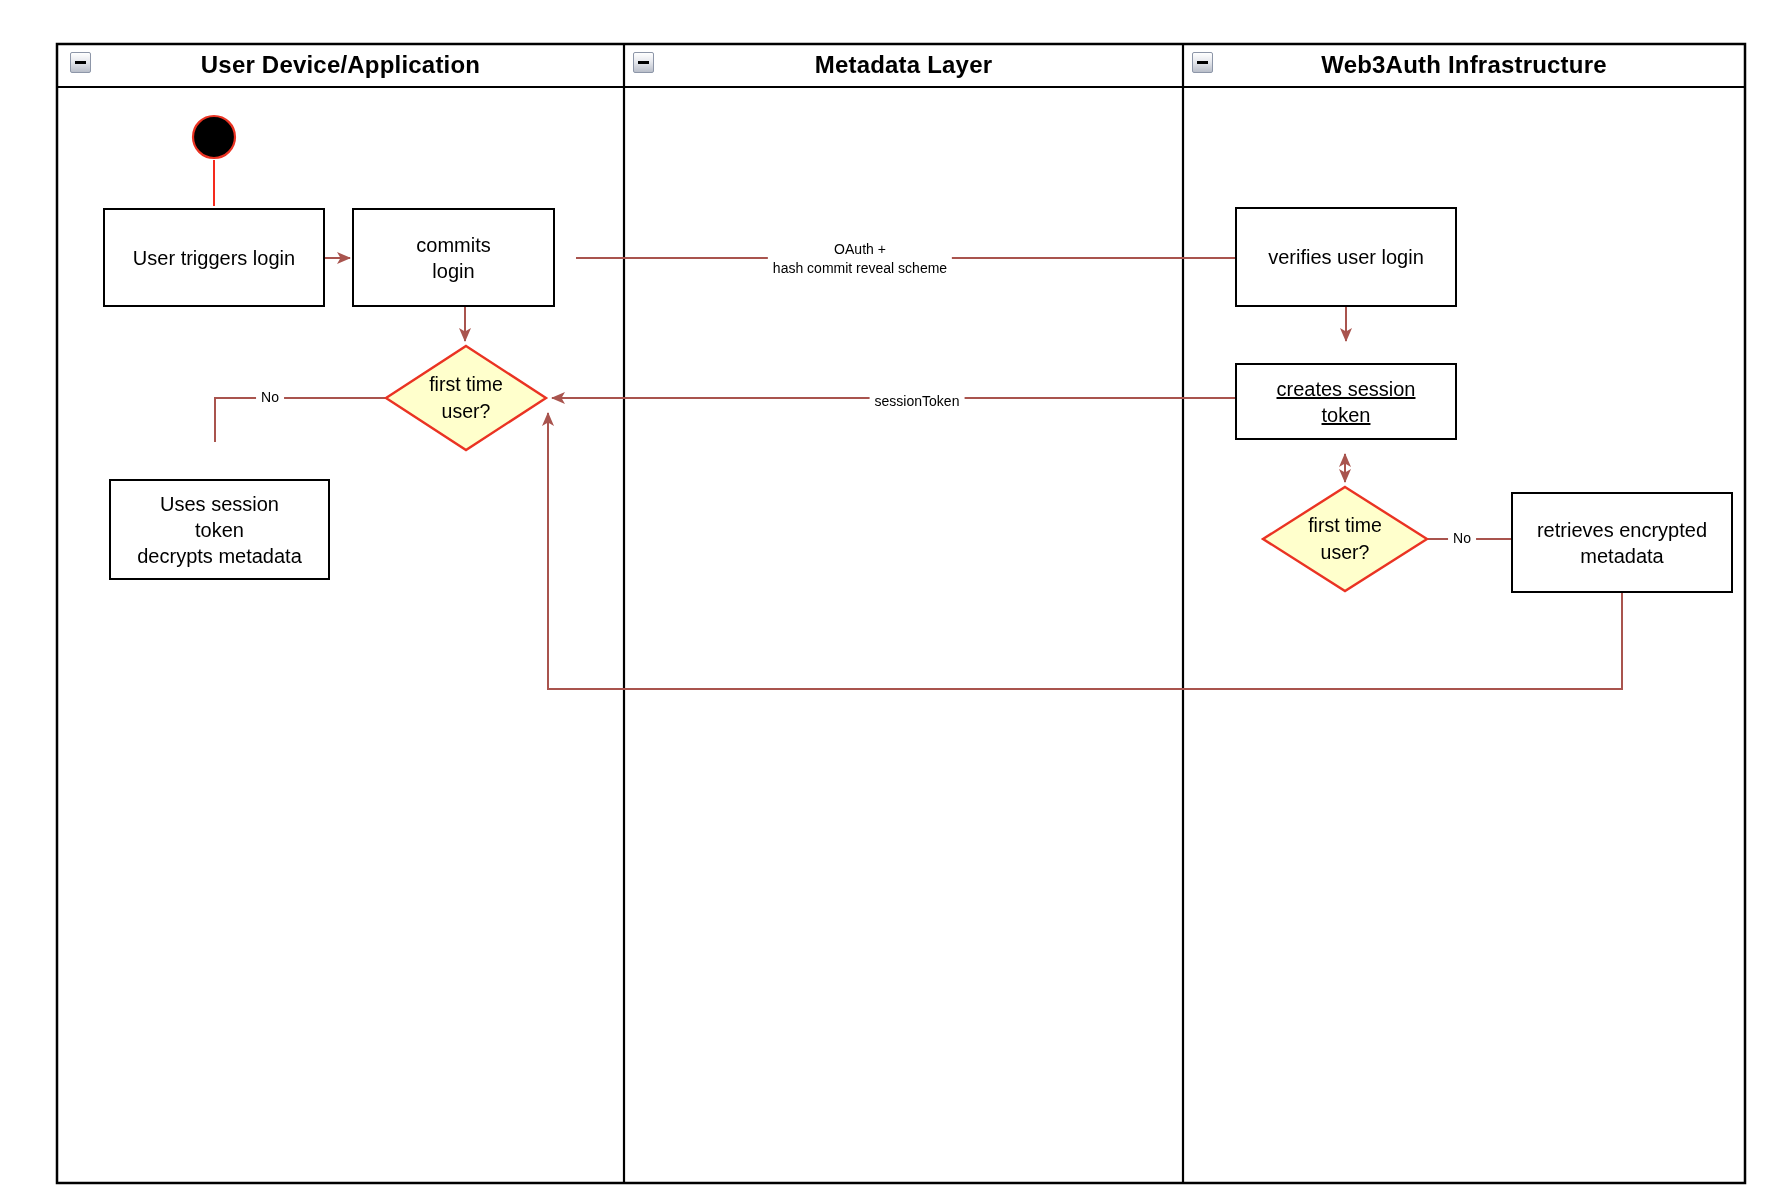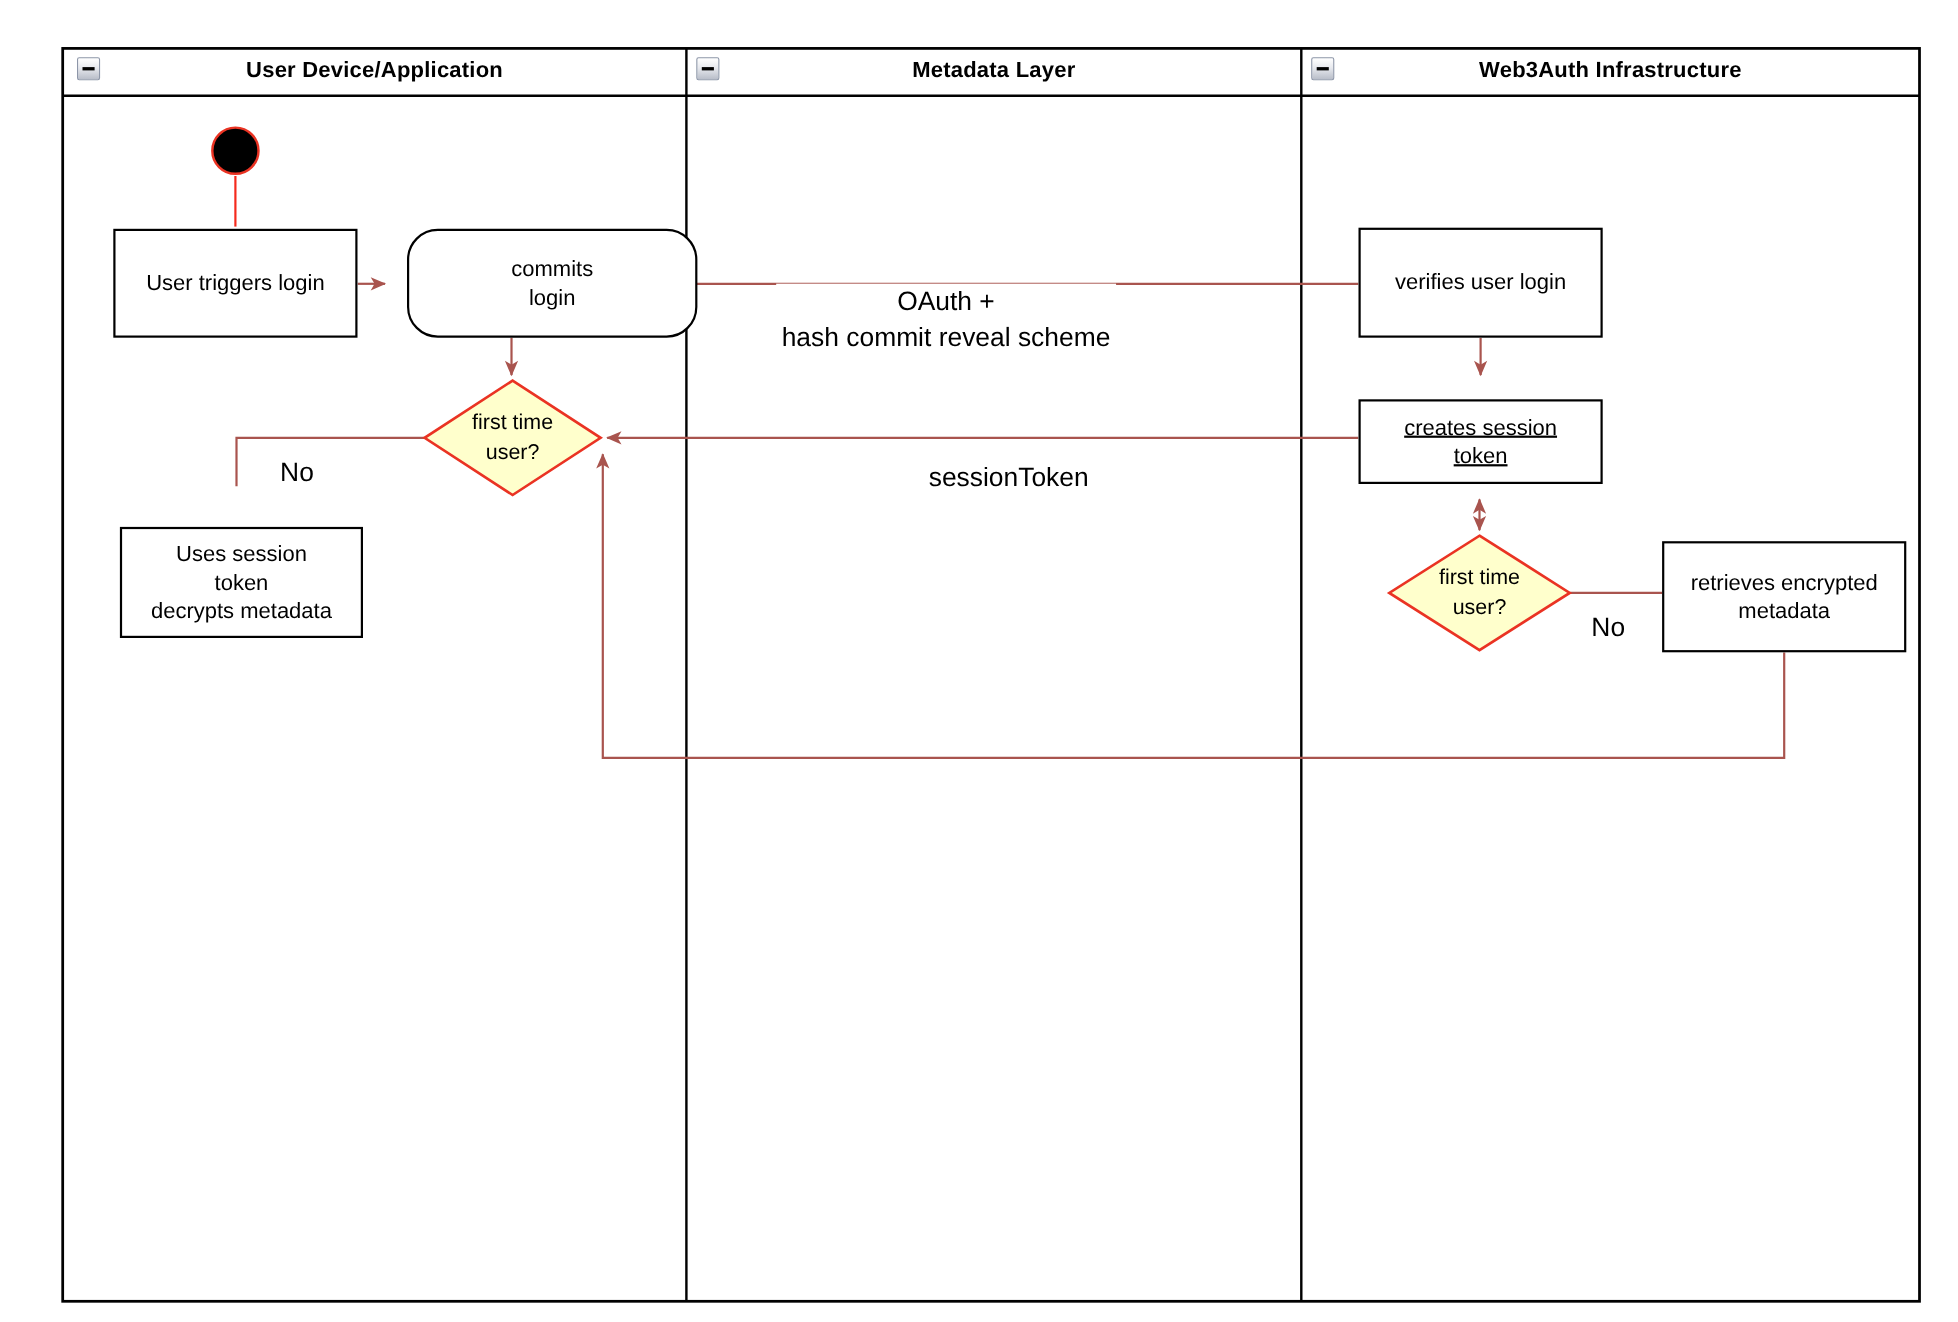--- a/index.html
+++ b/index.html
@@ -12,42 +12,42 @@
   .pool-rect{fill:none;stroke:#000;stroke-width:2.5px;}
   .lane-line{stroke:#000;stroke-width:2.2px;}
   .edge{fill:none;stroke:var(--connector);stroke-width:2px;}
   .edge.start{stroke:var(--start-line);}
   .arrowhead{fill:var(--connector);}
   .decision{fill:var(--decision-fill);stroke:var(--decision-border);stroke-width:2.4px;}
   .start-dot{fill:var(--start-fill);stroke:var(--decision-border);stroke-width:2.2px;}
 
   .lane-title{
     position:absolute;top:44px;height:41px;display:flex;align-items:center;justify-content:center;
-    font-weight:bold;font-size:20px;letter-spacing:.2px;
+    font-weight:bold;font-size:24px;letter-spacing:.2px;
   }
   .collapse{
     position:absolute;width:21px;height:21px;box-sizing:border-box;
     border:1.5px solid #8d96a8;border-radius:2px;
     background:linear-gradient(#ffffff 0%,#e7e9ee 45%,#b9bec9 100%);
     display:flex;align-items:center;justify-content:center;
   }
   .collapse::after{content:"";width:11px;height:3px;background:#000;display:block;}
 
   .node{
     position:absolute;box-sizing:border-box;border:2.4px solid #000;background:#fff;
     display:flex;align-items:center;justify-content:center;text-align:center;
     font-size:20px;line-height:1.3;white-space:pre-line;padding:2px 6px;
   }
   .diamond-label{
     position:absolute;transform:translate(-50%,-50%);text-align:center;
     font-size:19.5px;line-height:1.38;white-space:pre-line;
   }
   .edge-label{
     position:absolute;transform:translate(-50%,-50%);text-align:center;
-    font-size:24px;line-height:1.38;white-space:pre-line;background:#fff;padding:0 5px;margin-top:32px;
+    font-size:14px;line-height:1.38;white-space:pre-line;background:#fff;padding:0 5px;
   }
 </style>
 </head>
 <body>
 
 <div class="canvas">
 
   <svg class="layer">
     <defs>
       <marker id="arrow" viewBox="0 0 16 14" refX="14" refY="7" markerWidth="16" markerHeight="14" markerUnits="userSpaceOnUse" orient="auto-start-reverse">
@@ -78,21 +78,21 @@
 
   <div class="lane-title" style="left:57px;width:567px;">User Device/Application</div>
   <div class="lane-title" style="left:624px;width:559px;">Metadata Layer</div>
   <div class="lane-title" style="left:1183px;width:562px;">Web3Auth Infrastructure</div>
 
   <div class="collapse" style="left:70px;top:52px;"></div>
   <div class="collapse" style="left:633px;top:52px;"></div>
   <div class="collapse" style="left:1192px;top:52px;"></div>
 
   <div class="node" style="left:103px;top:208px;width:222px;height:99px;">User triggers login</div>
-  <div class="node" style="left:370px;top:208px;width:264px;height:99px;border-radius:28px;">commits
+  <div class="node" style="left:352px;top:208px;width:203px;height:99px;">commits
 login</div>
   <div class="node" style="left:109px;top:443px;width:221px;height:101px;margin-top:36px;">Uses session
 token
 decrypts metadata</div>
   <div class="node" style="left:1235px;top:207px;width:222px;height:100px;">verifies user login</div>
   <div class="node" style="left:1235px;top:363px;width:222px;height:77px;text-decoration:underline;">creates session
 token</div>
   <div class="node" style="left:1511px;top:492px;width:222px;height:101px;">retrieves encrypted
 metadata</div>
 

